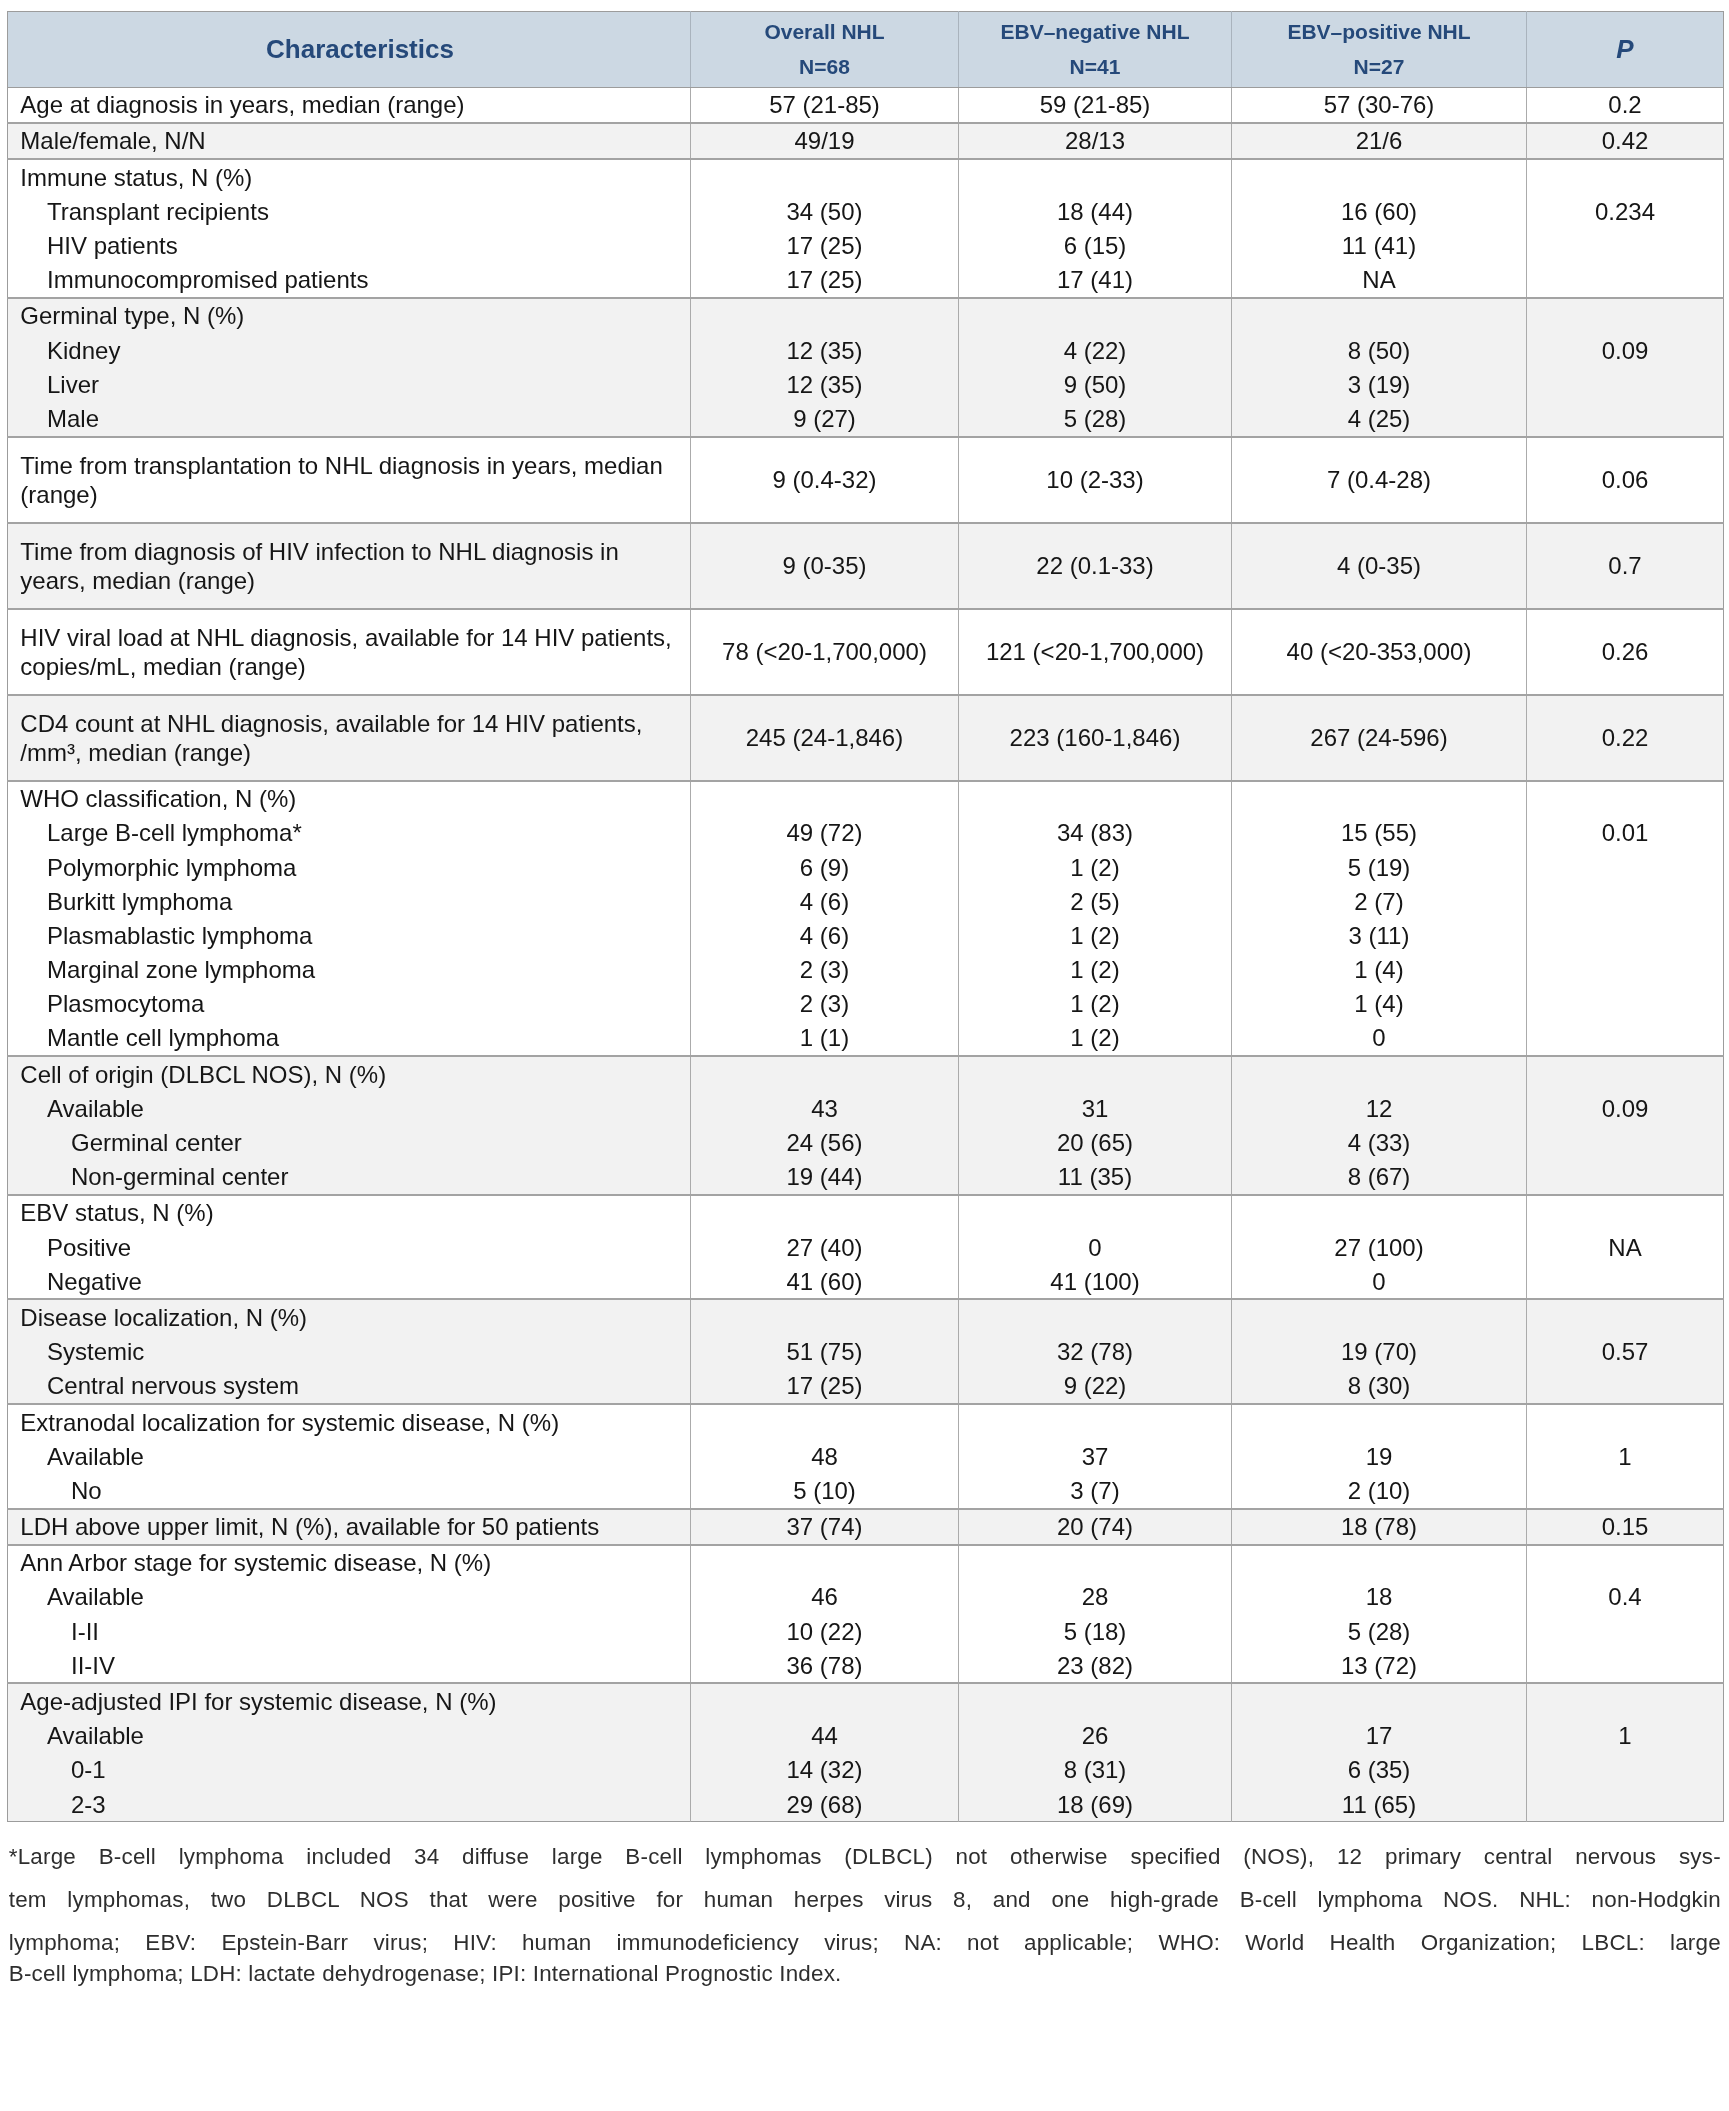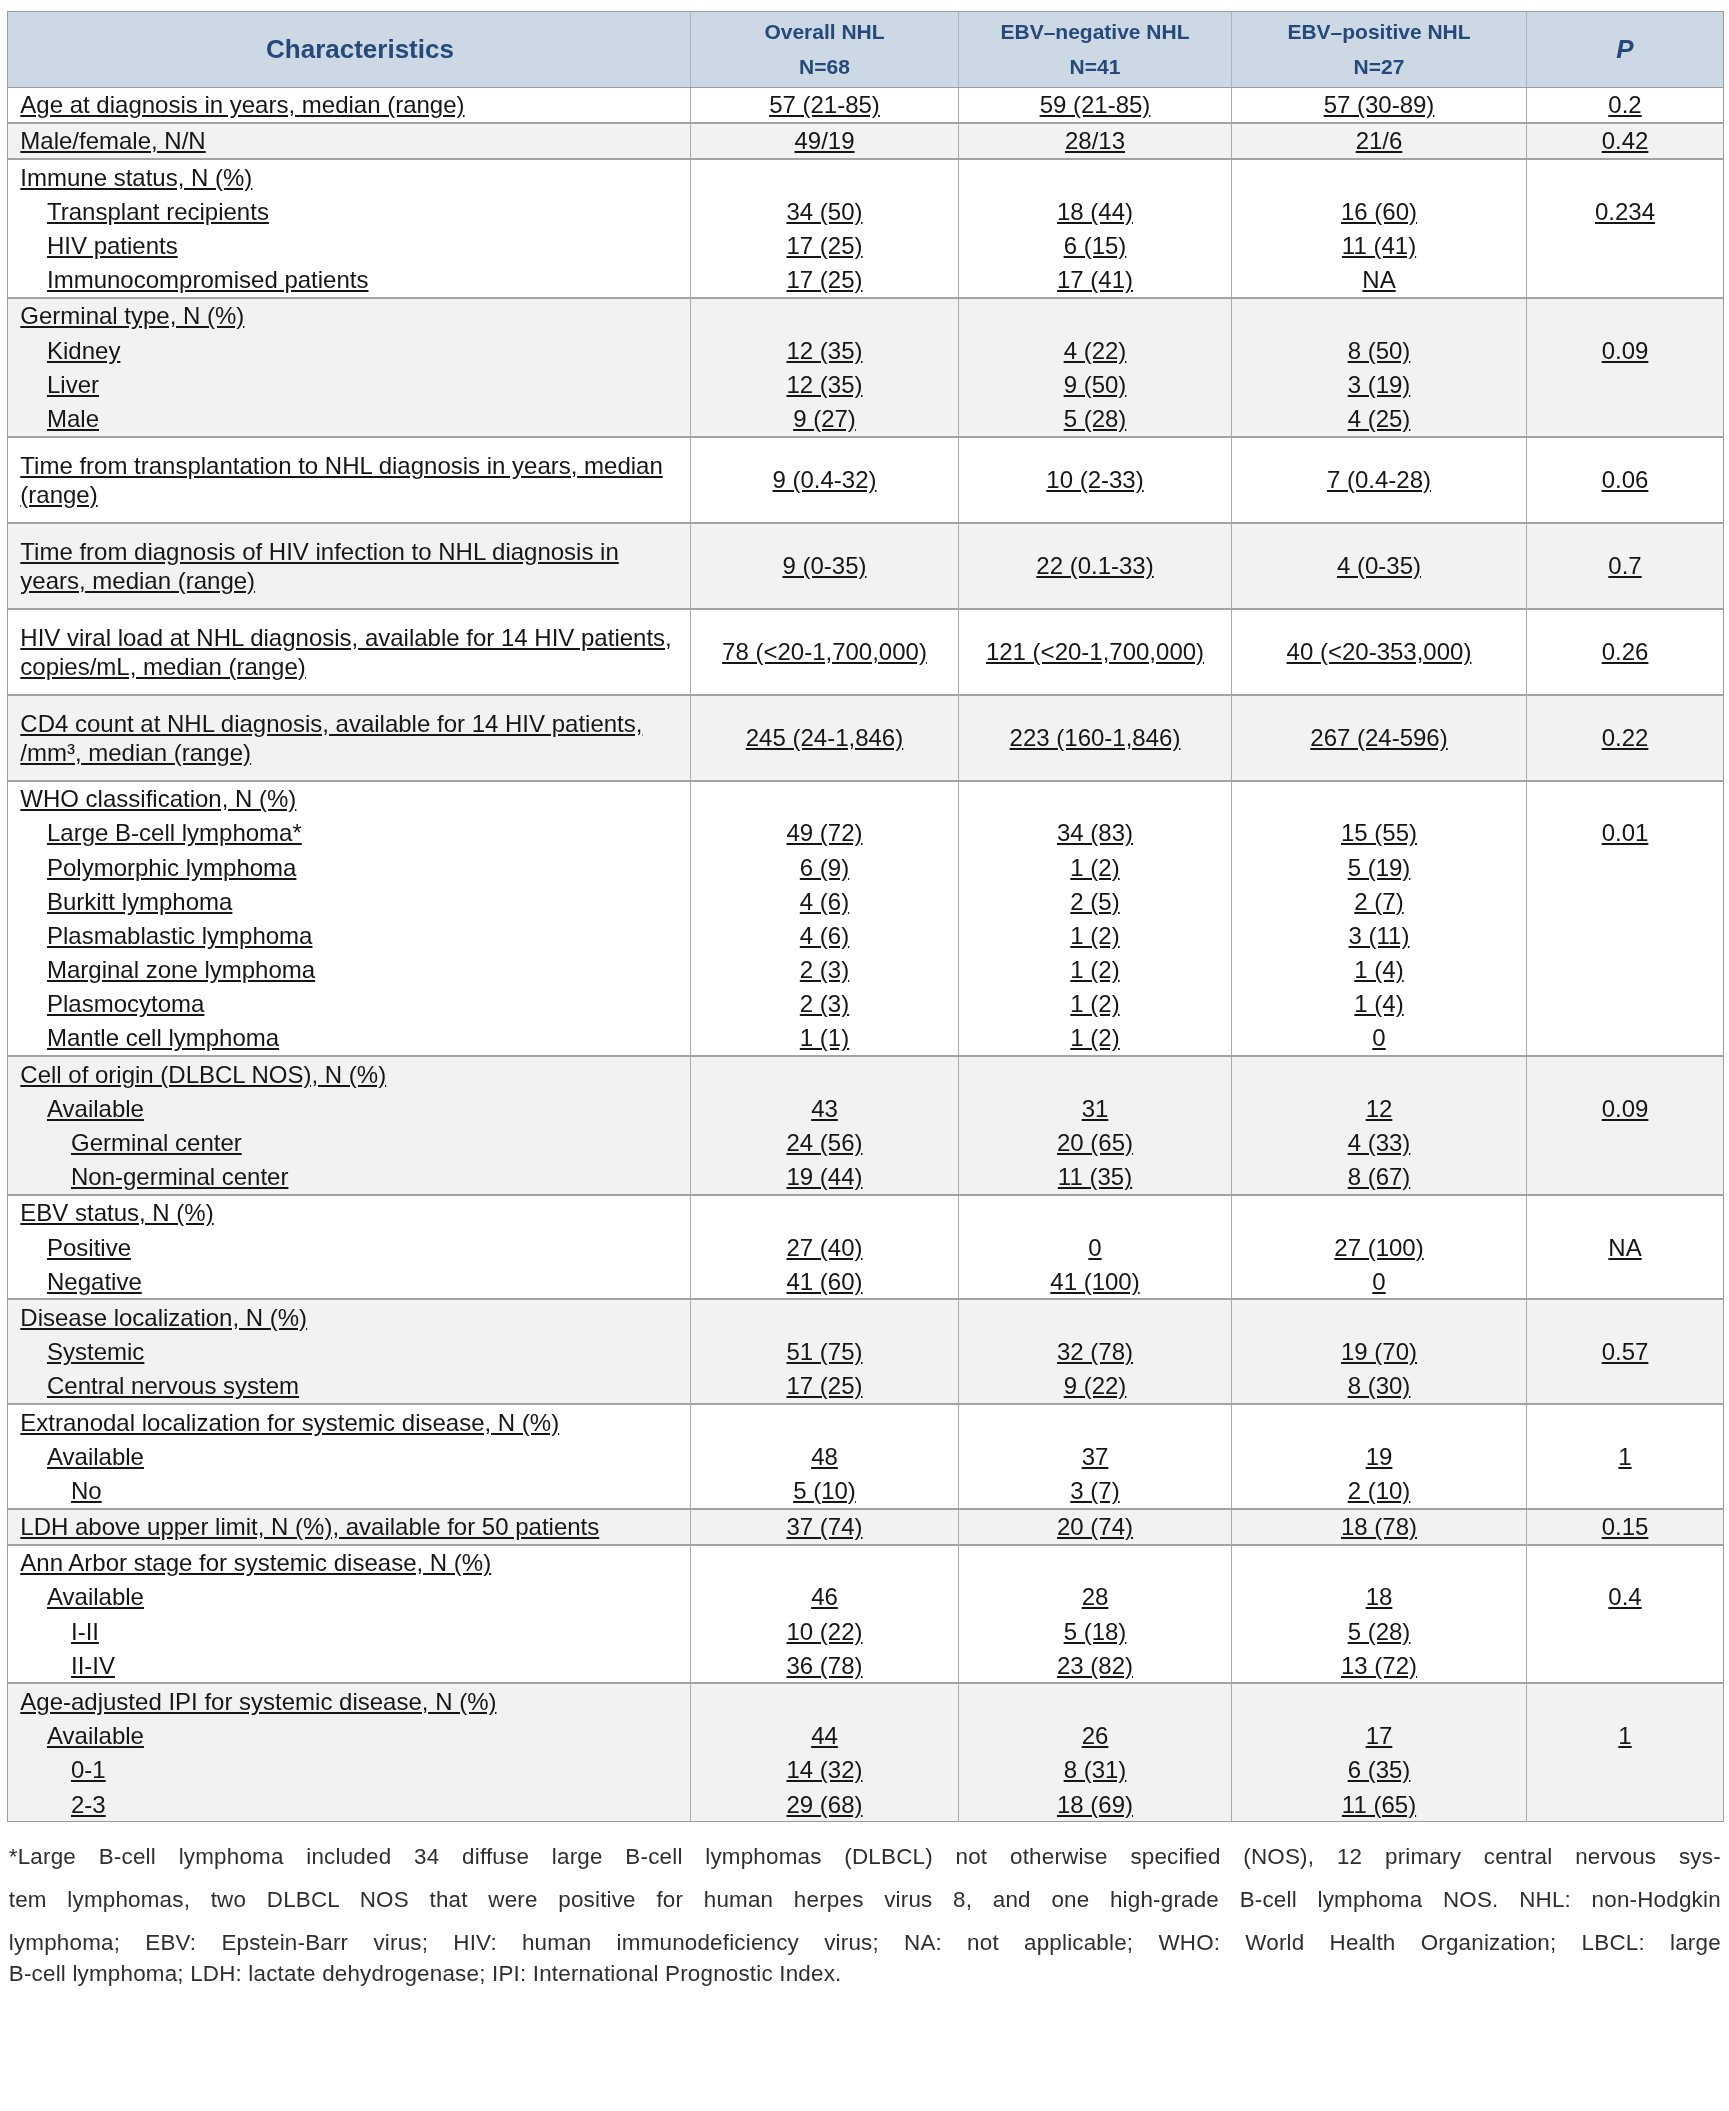--- a/index.html
+++ b/index.html
@@ -32,21 +32,21 @@
     padding: 2.6px 7px;
     border-bottom: 1.8px solid #9c9c9c;
     border-left: 1.8px solid #a9b3bd;
     text-align: center;
     vertical-align: middle;
   }
   thead th:first-child { border-left: none; }
   th.char-head { text-align: center; padding-left: 29px; font-size: 26px; }
   th.p-head { font-style: italic; font-size: 26px; }
 
-  tbody { border-top: 2.6px solid #a3a3a3; text-decoration: underline; }
+  tbody { border-top: 2.6px solid #a3a3a3; }
   tbody:first-of-type { border-top: none; }
   tbody.gray td { background: #f2f2f2; }
   tbody.white td { background: #ffffff; }
 
   td {
     font-size: 24px;
     line-height: 29px;
     padding: 2.6px 7px;
     vertical-align: middle;
     border-left: 1.8px solid #ababab;
@@ -100,21 +100,21 @@
         </th>
         <th class="p-head">P</th>
       </tr>
     </thead>
 
   <tbody class="white">
         <tr>
           <td class="label indent-0">Age at diagnosis in years, median (range)</td>
           <td class="val">57 (21-85)</td>
           <td class="val">59 (21-85)</td>
-          <td class="val">57 (30-89)</td>
+          <td class="val">57 (30-76)</td>
           <td class="pval">0.2</td>
         </tr>
       </tbody>
       <tbody class="gray">
         <tr>
           <td class="label indent-0">Male/female, N/N</td>
           <td class="val">49/19</td>
           <td class="val">28/13</td>
           <td class="val">21/6</td>
           <td class="pval">0.42</td>

